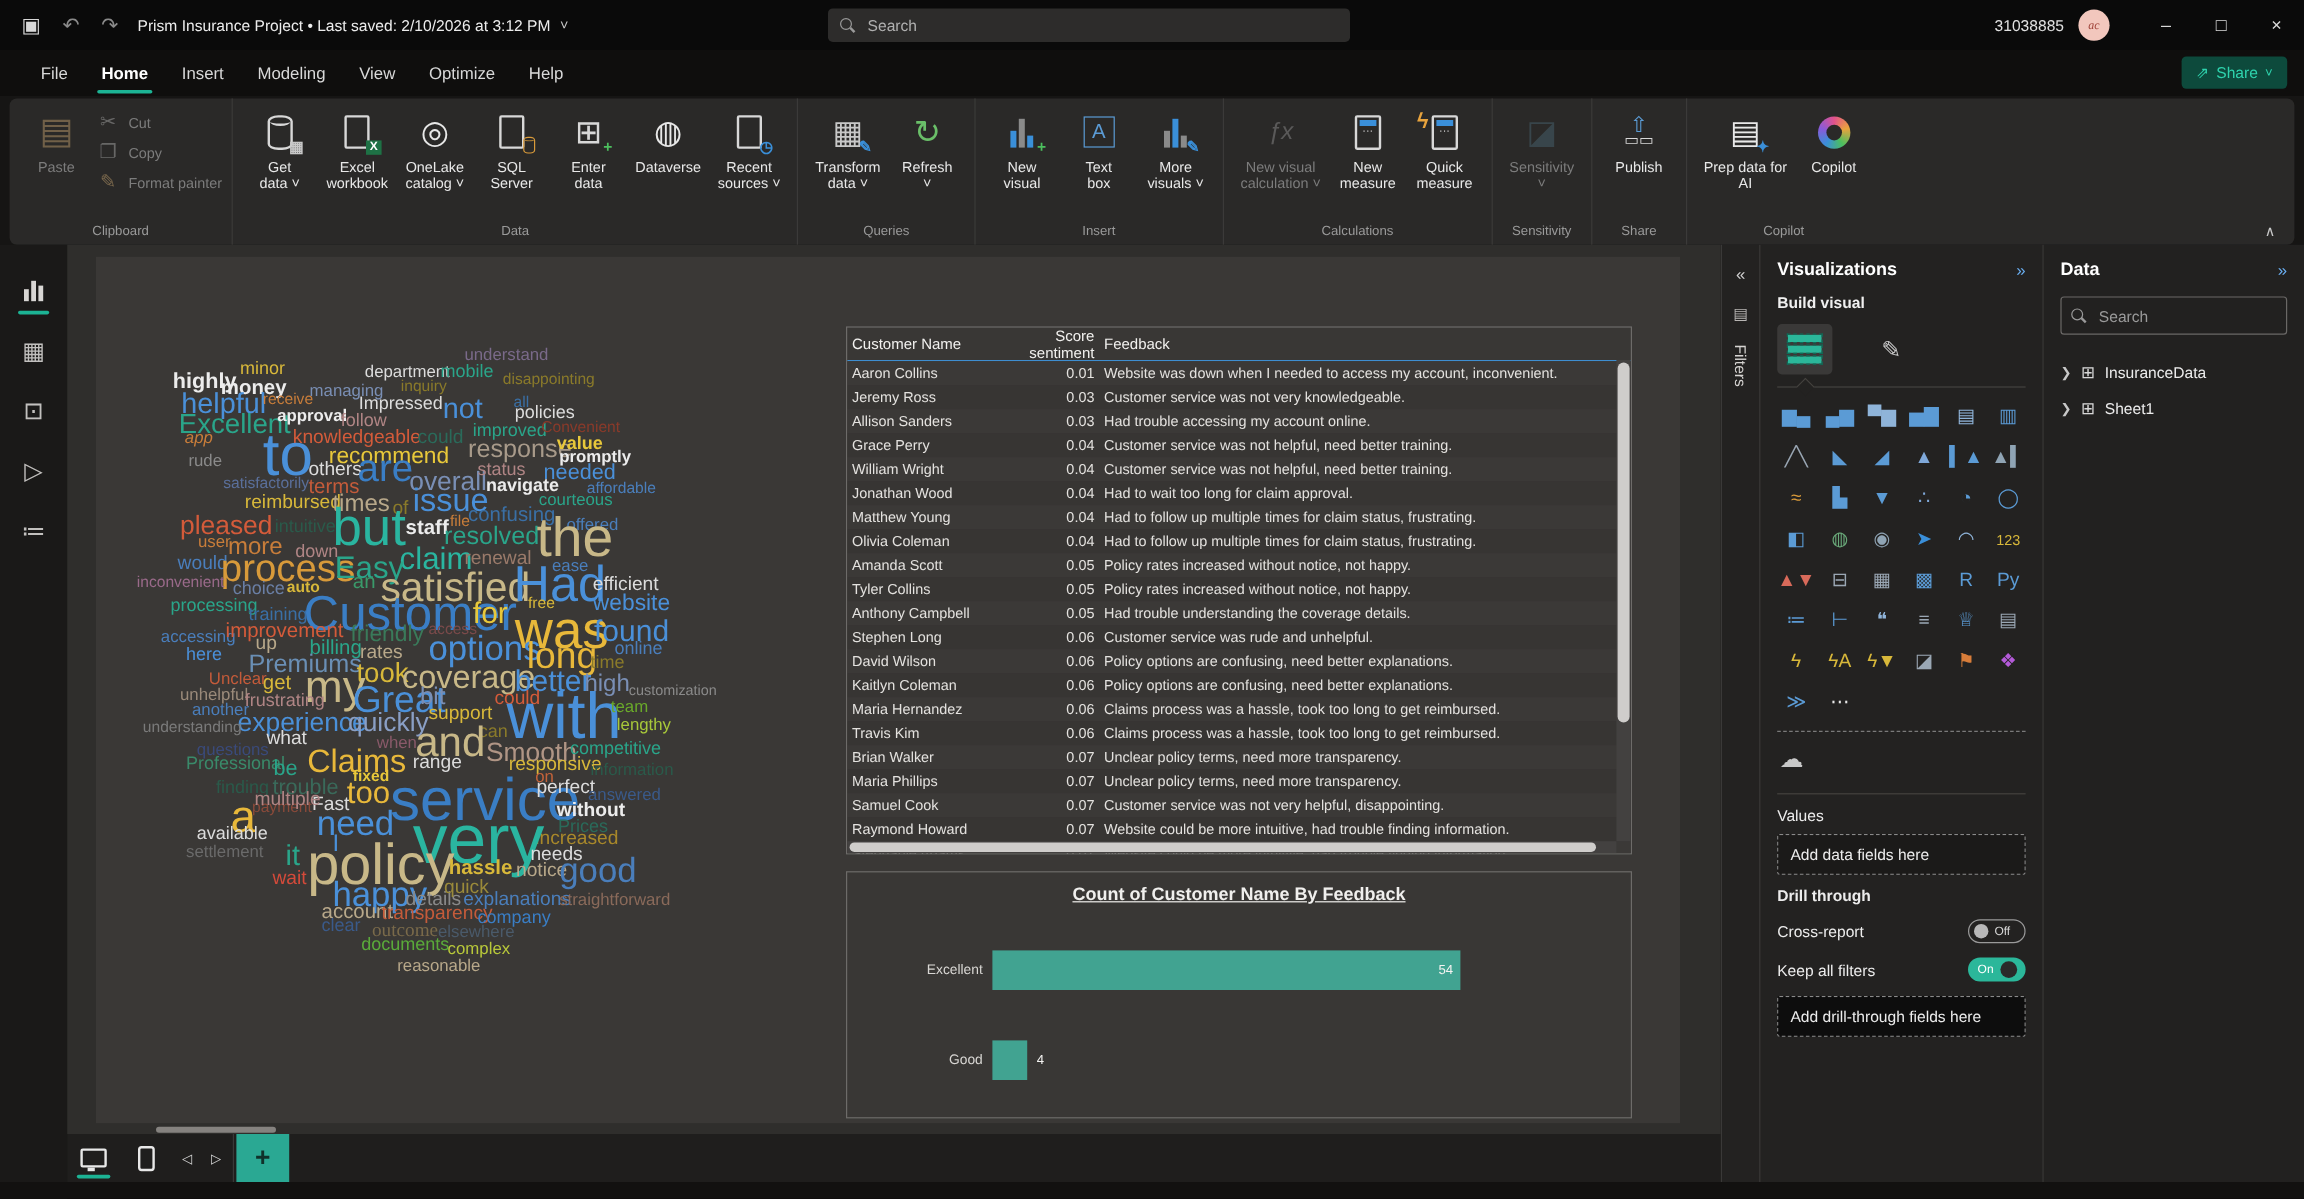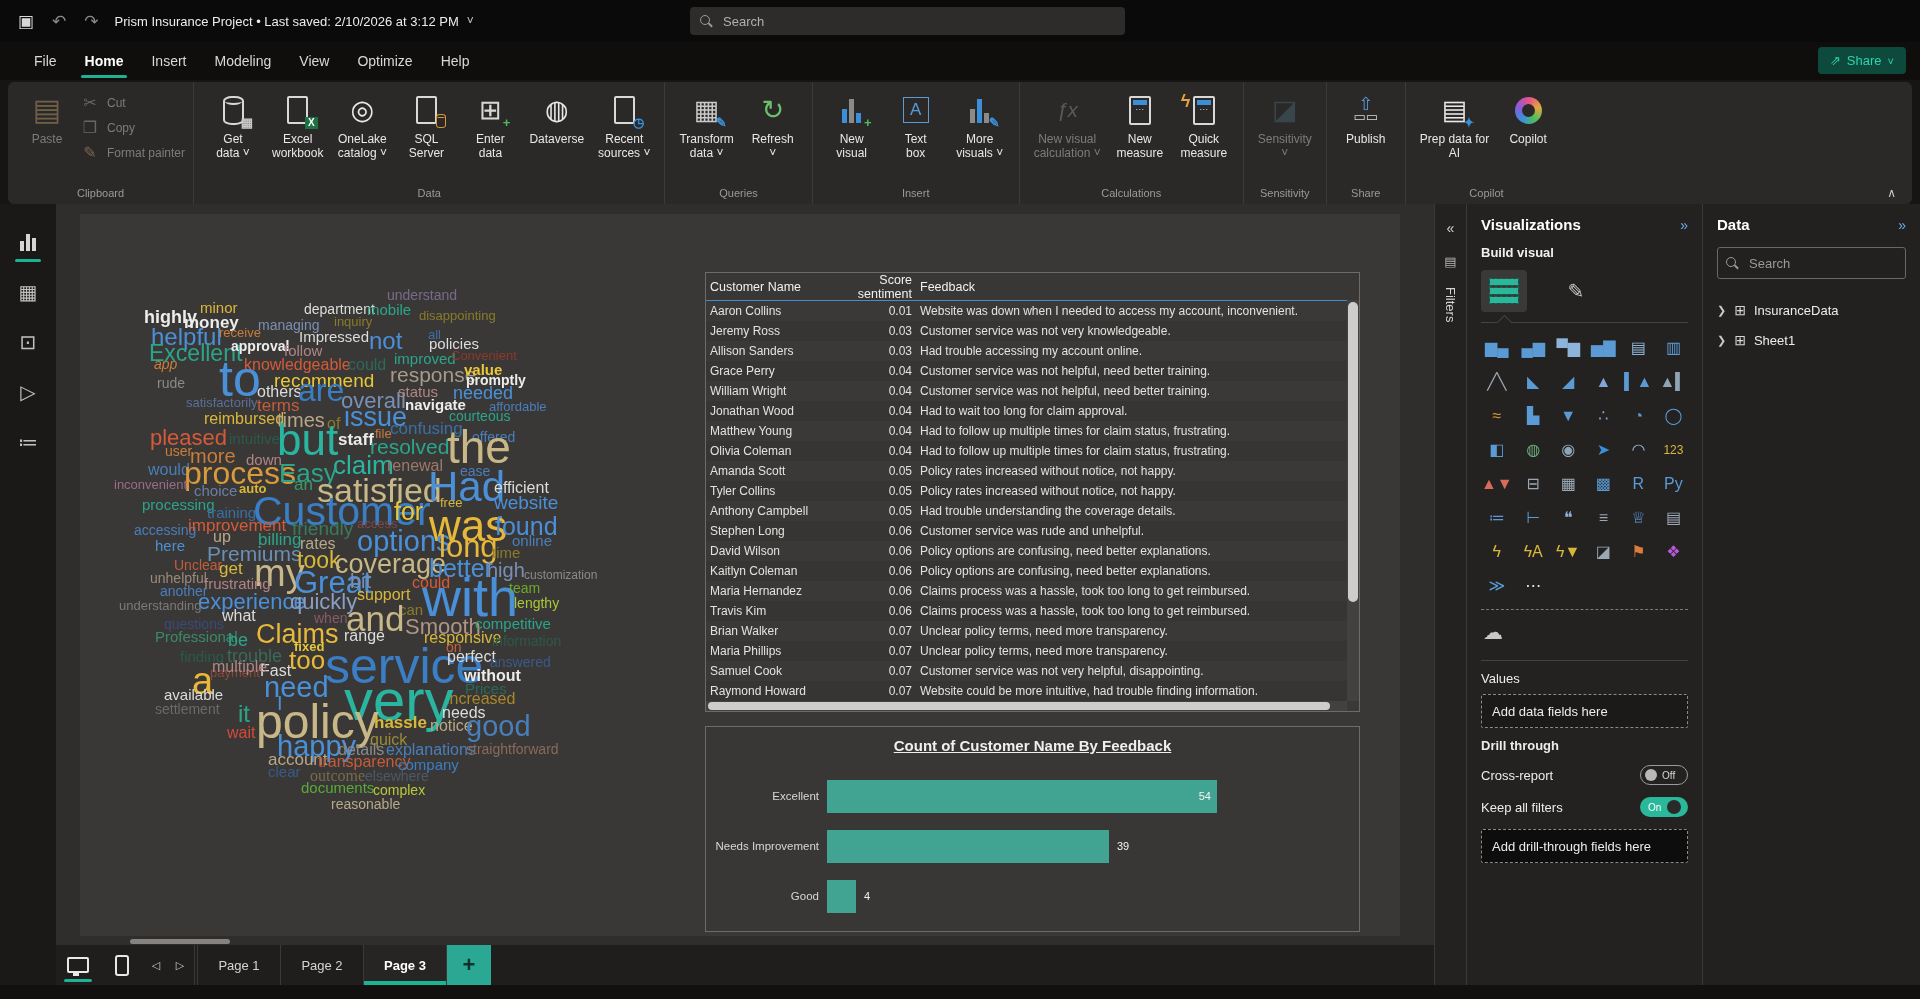--- a/index.html
+++ b/index.html
@@ -216,20 +216,27 @@
 
   <div class="titlebar">
     <span class="tb-ic">▣</span>
     <span class="tb-ic dim">↶</span>
     <span class="tb-ic dim">↷</span>
     <span class="tb-title">Prism Insurance Project • Last saved: 2/10/2026 at 3:12 PM</span>
     <span class="tb-chev">˅</span>
     <div class="tb-search">
       <span class="mag"></span>
       <input placeholder="Search" style="">
+    </div>
+    <div class="tb-right">
+      <span class="tb-id">31038885</span>
+      <span class="avatar">ac</span>
+      <span class="winbtn">–</span>
+      <span class="winbtn">□</span>
+      <span class="winbtn">×</span>
     </div>
   </div>
 
   <div class="menubar">
     <div id="menu-items">
         <div class="menu-item">File</div>
         <div class="menu-item active">Home</div>
         <div class="menu-item">Insert</div>
         <div class="menu-item">Modeling</div>
         <div class="menu-item">View</div>
@@ -821,50 +828,40 @@
       <div class="chartvis">
         <div class="ctitle">Count of Customer Name By Feedback</div>
         <div class="crows" id="crows">
             <div class="crow">
               <div class="clabel">Excellent</div>
               <div class="cbar" style="width: 390px; background: rgb(65, 163, 145);">
                 <span class="cval-in">54</span>
               </div>
             </div>
             <div class="crow">
-              <div class="clabel">Needs Improvement</div>
-              <div class="cbar" style="width: 282px; background: rgb(65, 163, 145);"></div>
-              <span class="cval-out">39</span>
-            </div>
-            <div class="crow">
               <div class="clabel">Good</div>
               <div class="cbar" style="width: 29px; background: rgb(65, 163, 145);"></div>
               <span class="cval-out">4</span>
             </div>
           </div>
       </div>
     </div>
     <span class="canvas-hthumb"></span>
   </div>
 
   <div class="pagebar">
     <div class="mode-ic active">
         <span class="mon"></span>
       </div>
     <div class="mode-ic">
         <span class="phone"></span>
       </div>
     <span class="pg-arrow">◁</span>
     <span class="pg-arrow">▷</span>
     <span class="pg-sep"></span>
-    <span id="pagetabs" style="display:flex;">
-        <div class="pagetab">Page 1</div>
-        <div class="pagetab">Page 2</div>
-        <div class="pagetab active">Page 3</div>
-      </span>
     <div class="addpage">+</div>
   </div>
   <div class="bottomstrip"></div>
 
   <div class="filtersstrip">
     <span class="fs-collapse">«</span>
     <span class="fs-pane">▤</span>
     <span class="fs-label">Filters</span>
   </div>
 

